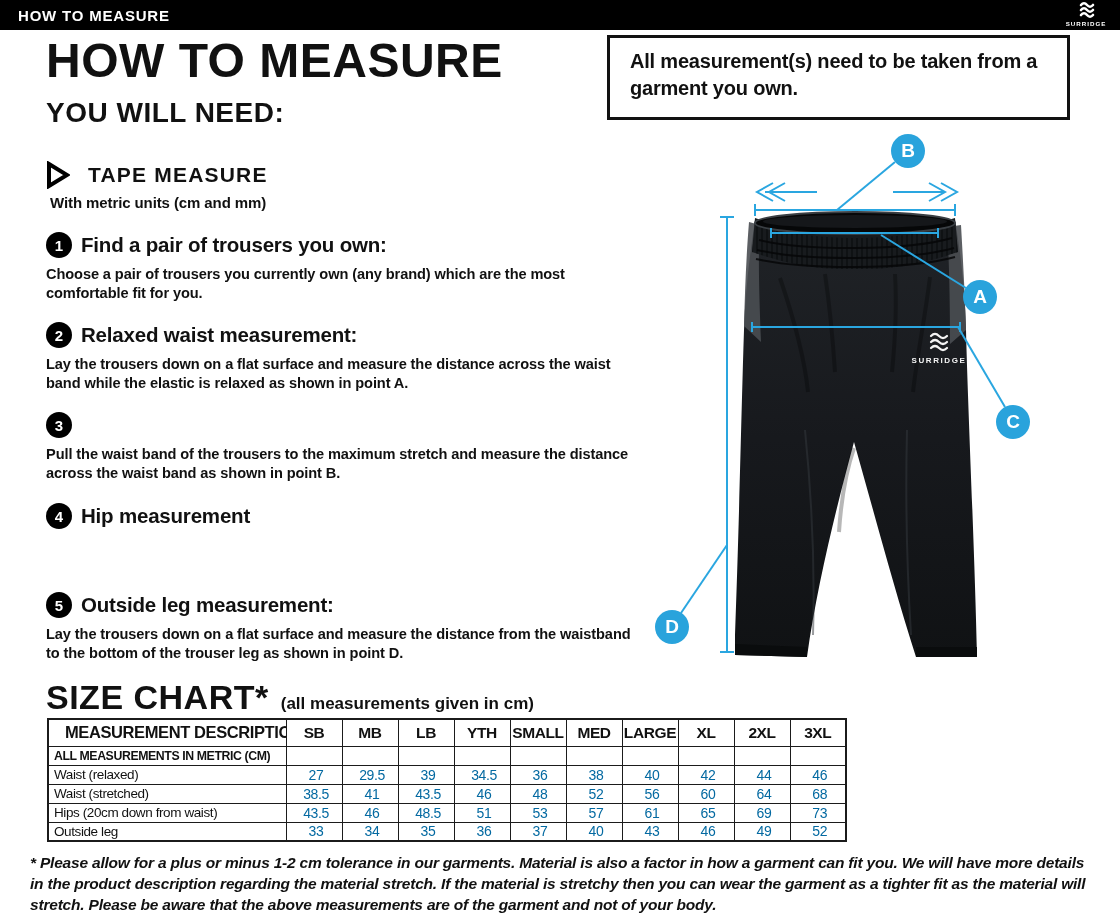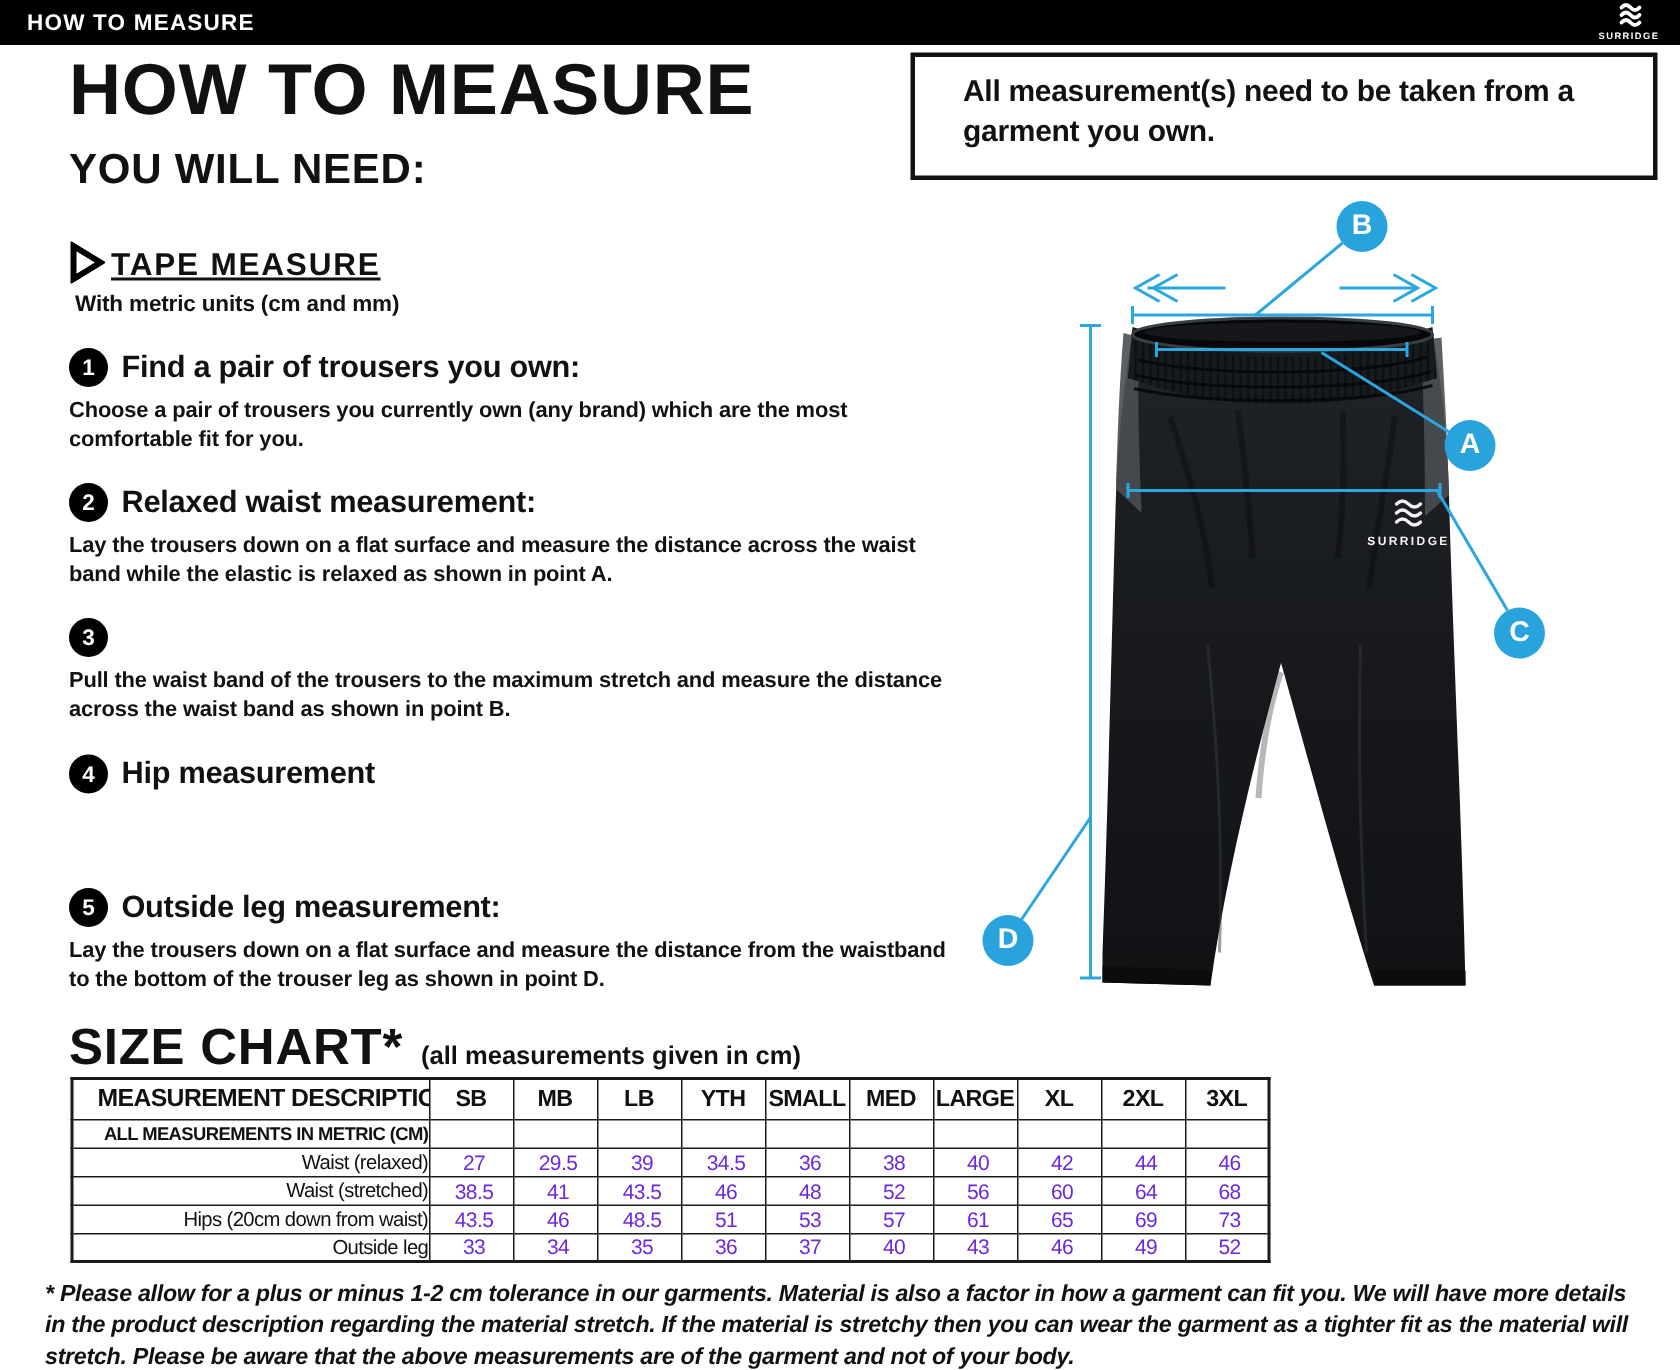--- a/index.html
+++ b/index.html
@@ -9,25 +9,25 @@
 
   
   .topbar { left:0; top:0; width:1120px; height:30px; background:#000; display:flex; align-items:center; }
   .topbar-title { color:#fff; font-weight:bold; font-size:15px; letter-spacing:.8px; padding-left:18px; }
   .topbar-logo { position:absolute; right:8px; top:0; height:30px; display:flex; align-items:center; }
 
   
   .h1 { left:46px; top:33px; font-size:48px; font-weight:bold; letter-spacing:.5px; }
   .h2 { left:46px; top:97px; font-size:28px; font-weight:bold; letter-spacing:.5px; }
 
-  .notice { left:607px; top:35px; width:498px; height:85px; border:3px solid #111;
-            padding:10px 32px; font-size:20px; font-weight:bold; line-height:1.35; letter-spacing:-.2px; }
-
-  
-  .tape { left:46px; top:161px; display:flex; align-items:flex-end; gap:4px;text-decoration:underline; }
+  .notice { left:607px; top:35px; width:463px; height:85px; border:3px solid #111;
+            padding:10px 20px; font-size:20px; font-weight:bold; line-height:1.35; letter-spacing:-.2px; }
+
+  
+  .tape { left:46px; top:161px; display:flex; align-items:center; gap:18px; }
   .tape-label { font-size:21px; font-weight:bold; letter-spacing:1.2px; }
   .tape-detail { left:50px; top:194px; font-size:15px; font-weight:bold; letter-spacing:-.1px; }
 
   
   .step { position:absolute; left:46px; width:610px; }
   .step-head { display:flex; align-items:center; gap:9px; }
   .step-num { width:26px; height:26px; border-radius:50%; background:#000; color:#fff;
               display:inline-flex; align-items:center; justify-content:center;
               font-size:15px; font-weight:bold; flex:0 0 26px; }
   .step-title { font-size:20.5px; font-weight:bold; letter-spacing:-.2px; }
@@ -37,22 +37,22 @@
   .sc-head { left:46px; top:666px; display:flex; align-items:baseline; gap:12px; }
   .sc-title { font-size:34px; font-weight:bold; letter-spacing:.5px;text-align:right; }
   .sc-sub { font-size:17px; font-weight:bold;margin-top:28px; }
 
   
   table.sizechart { position:absolute; left:47px; top:718px; width:800px; border-collapse:collapse;
                     table-layout:fixed; border:2.5px solid #1b1b1b; letter-spacing:-.4px; }
   .sizechart th, .sizechart td { border:1.5px solid #1b1b1b; padding:0; white-space:nowrap; overflow:hidden; }
   .sizechart th { height:27px; font-size:15.5px; text-align:center; }
   .sizechart th.first { font-size:16.5px; text-align:left; padding-left:16px; }
-  .sizechart td { height:19px; font-size:13.5px; text-align:right; padding-left:5px; }
-  .sizechart td.val { color:#6d28d9; font-size:14px; text-align:center; padding-left:4px; font-weight:normal; }
+  .sizechart td { height:19px; font-size:13.5px; text-align:left; padding-left:5px; }
+  .sizechart td.val { color:#0369a1; font-size:14px; text-align:center; padding-left:4px; font-weight:normal; }
   .sizechart tr.note td { font-size:12.3px; font-weight:bold; height:19px; }
   .col-desc { width:238px; }
 
   .footnote { left:30px; top:852px; width:1064px; font-size:15.5px; font-weight:bold; font-style:italic;
               line-height:1.37; letter-spacing:-.2px; }
 
   
   .diagram { left:645px; top:130px; width:475px; height:545px; }
   .marker { position:absolute; width:34px; height:34px; border-radius:50%; background:#29a3dc;
             color:#fff; font-weight:bold; font-size:19px; display:flex; align-items:center; justify-content:center; }

